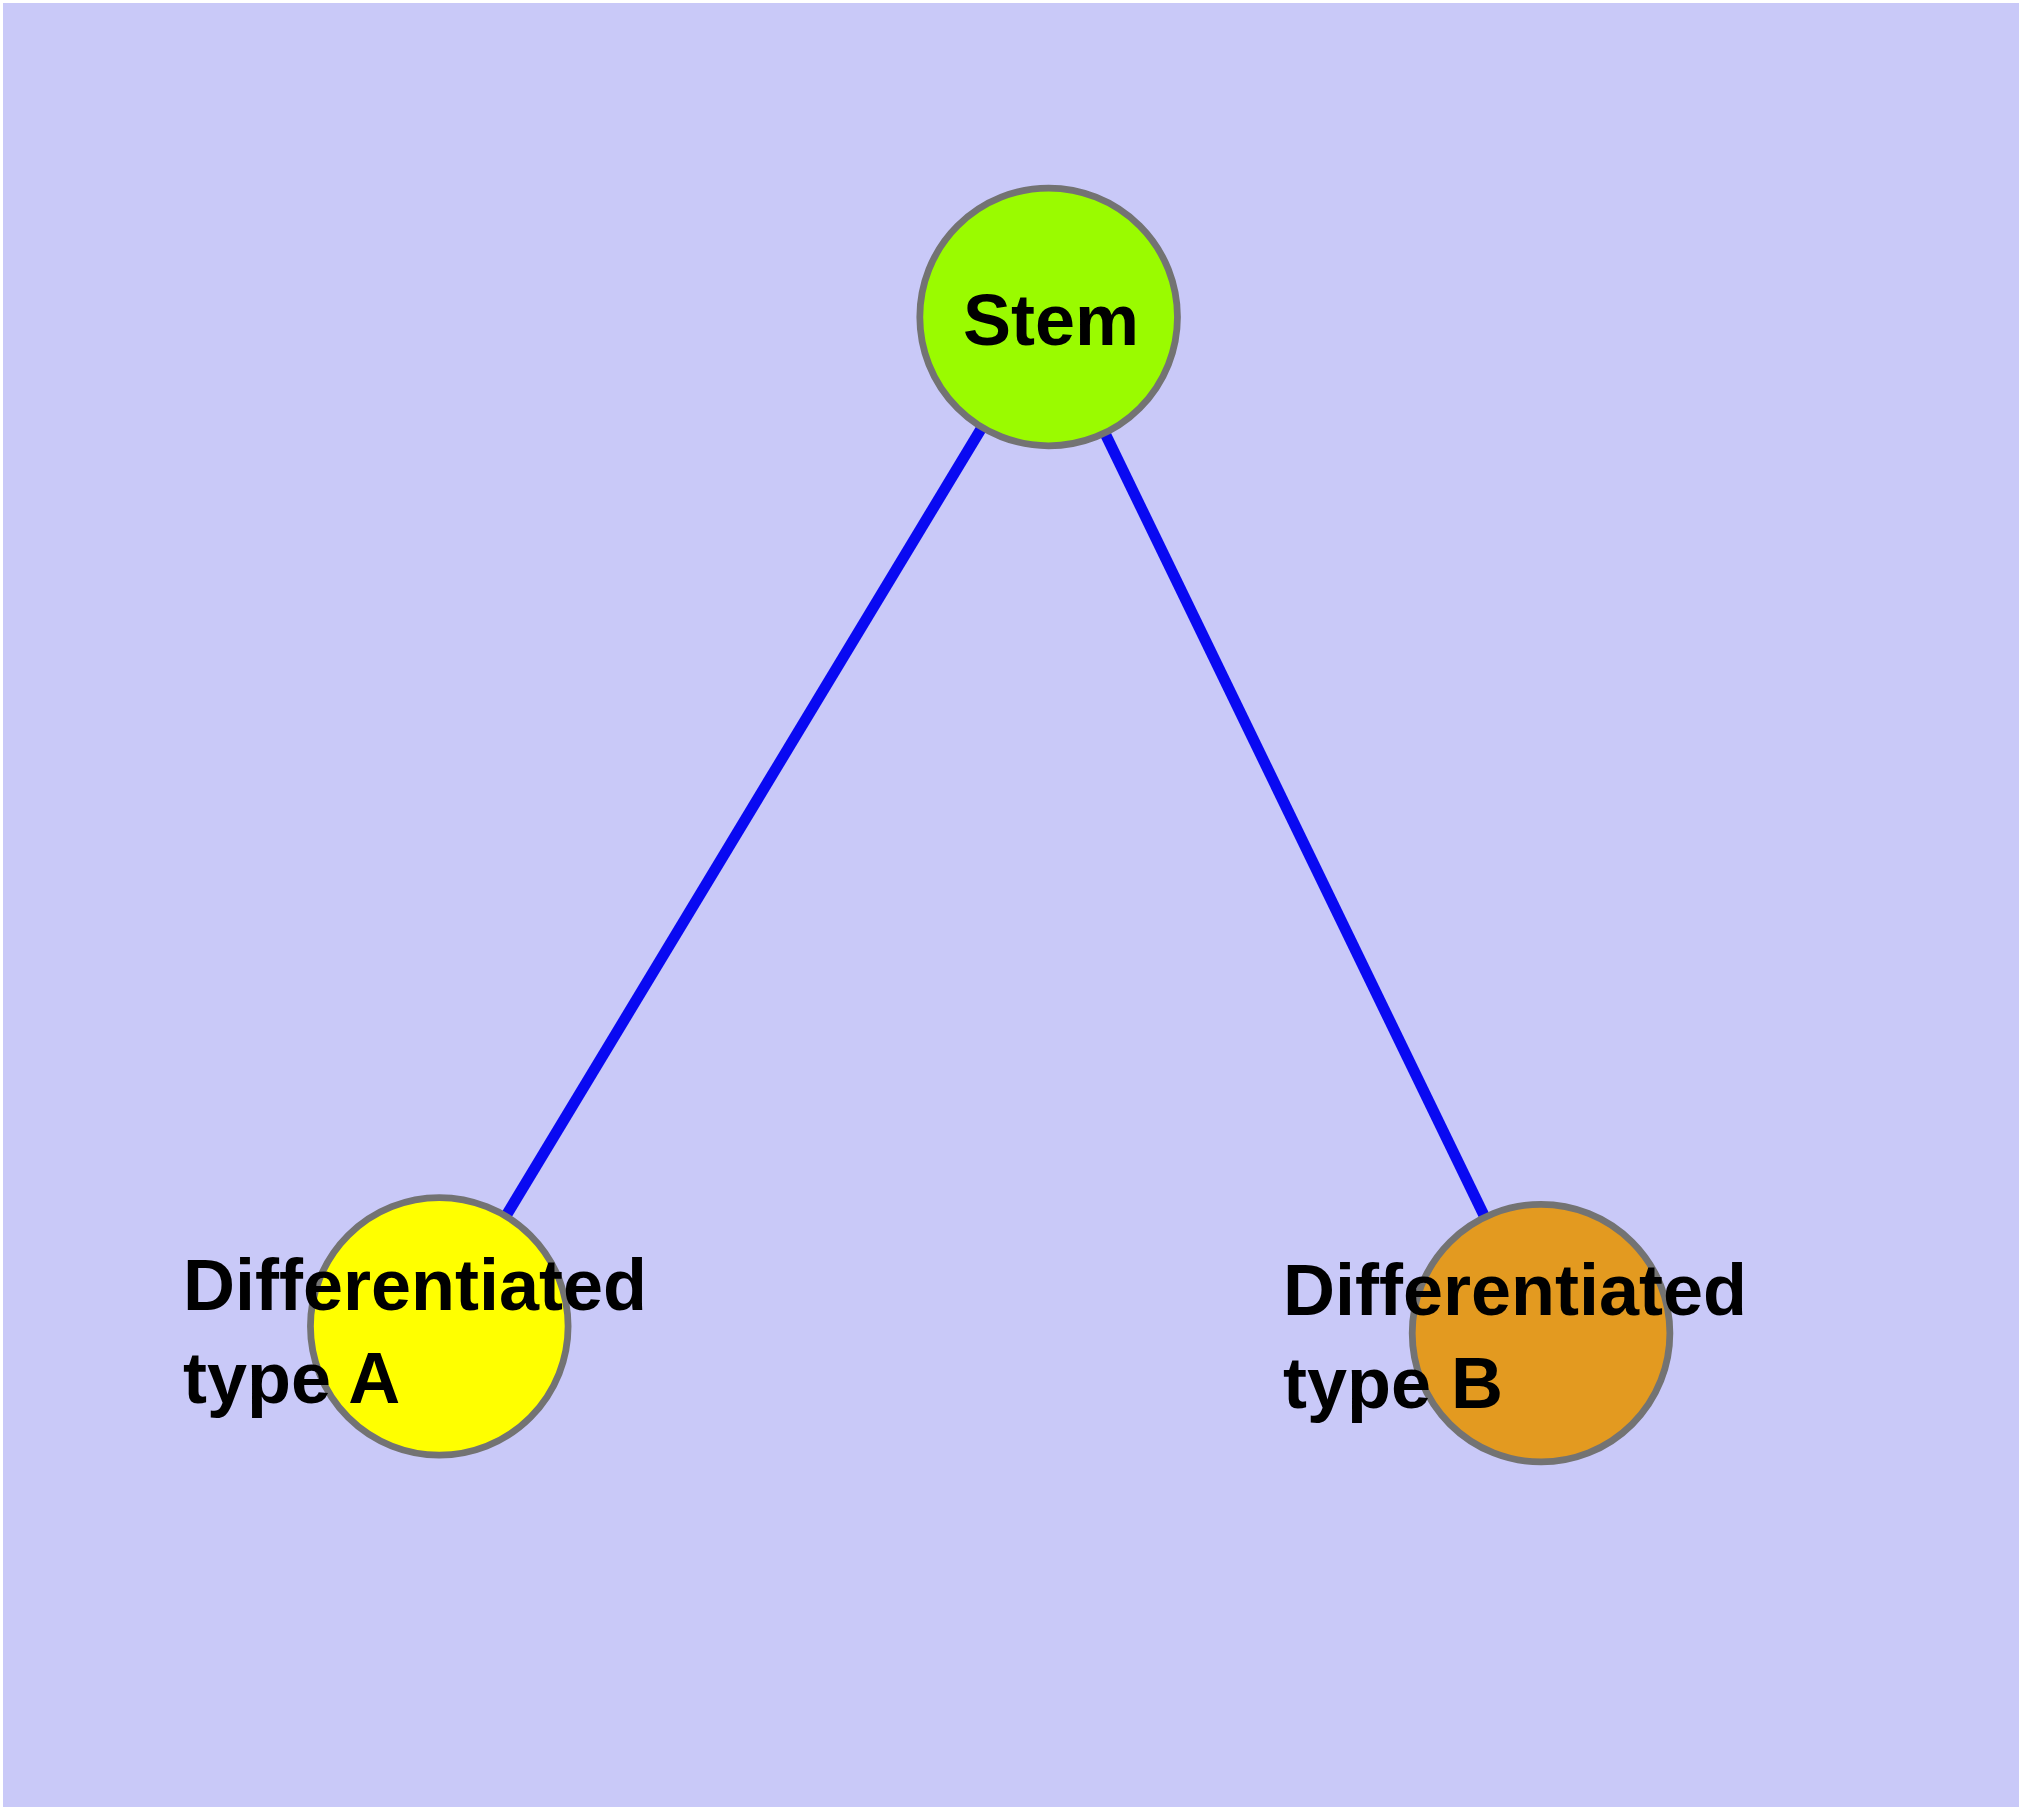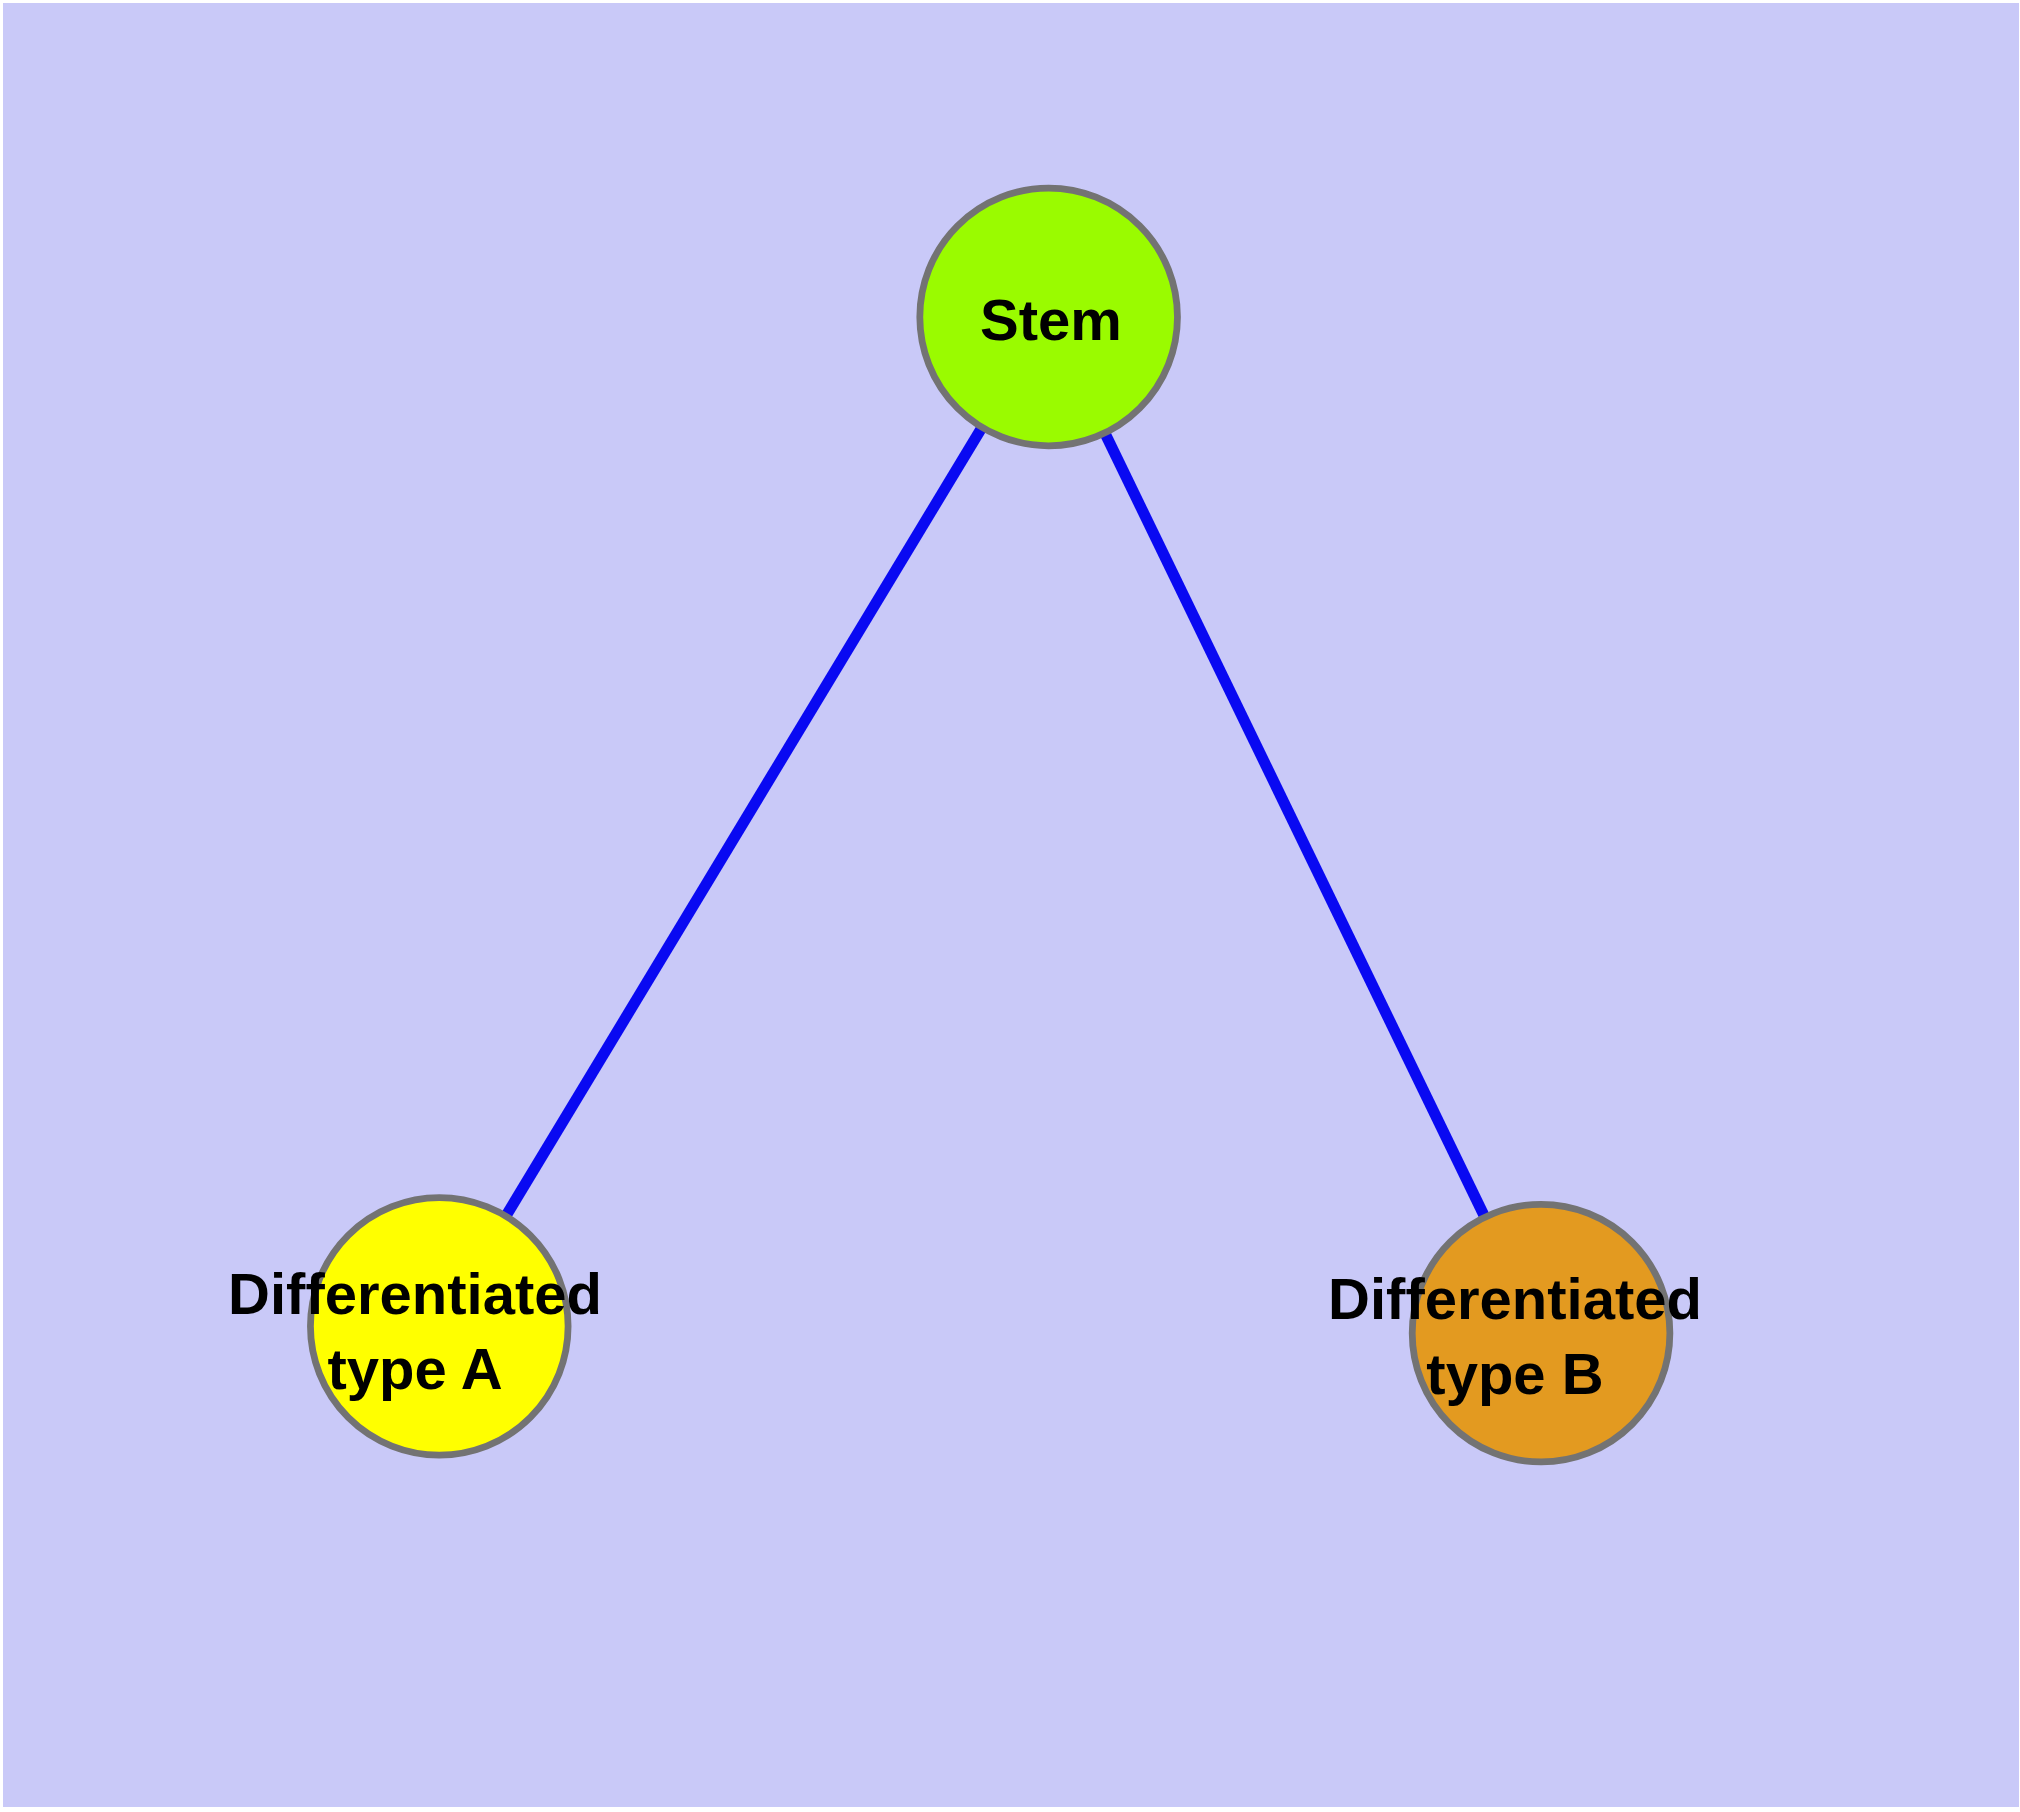--- a/index.html
+++ b/index.html
@@ -26,23 +26,22 @@
     position: absolute;
     left: 0;
     top: 0;
     width: 2021px;
     height: 1812px;
   }
   .node-label {
     position: absolute;
     transform: translate(-50%, -50%);
     white-space: pre-line;
-    text-align: center;
     font-weight: 700;
-    font-size: 58px;
+    font-size: 72px;
     line-height: 1.29;
     color: #000000;
     letter-spacing: 0px;
   }
   .edge-line {
     stroke-width: 13px;
   }
   .node-circle {
     stroke-width: 8px;
   }

